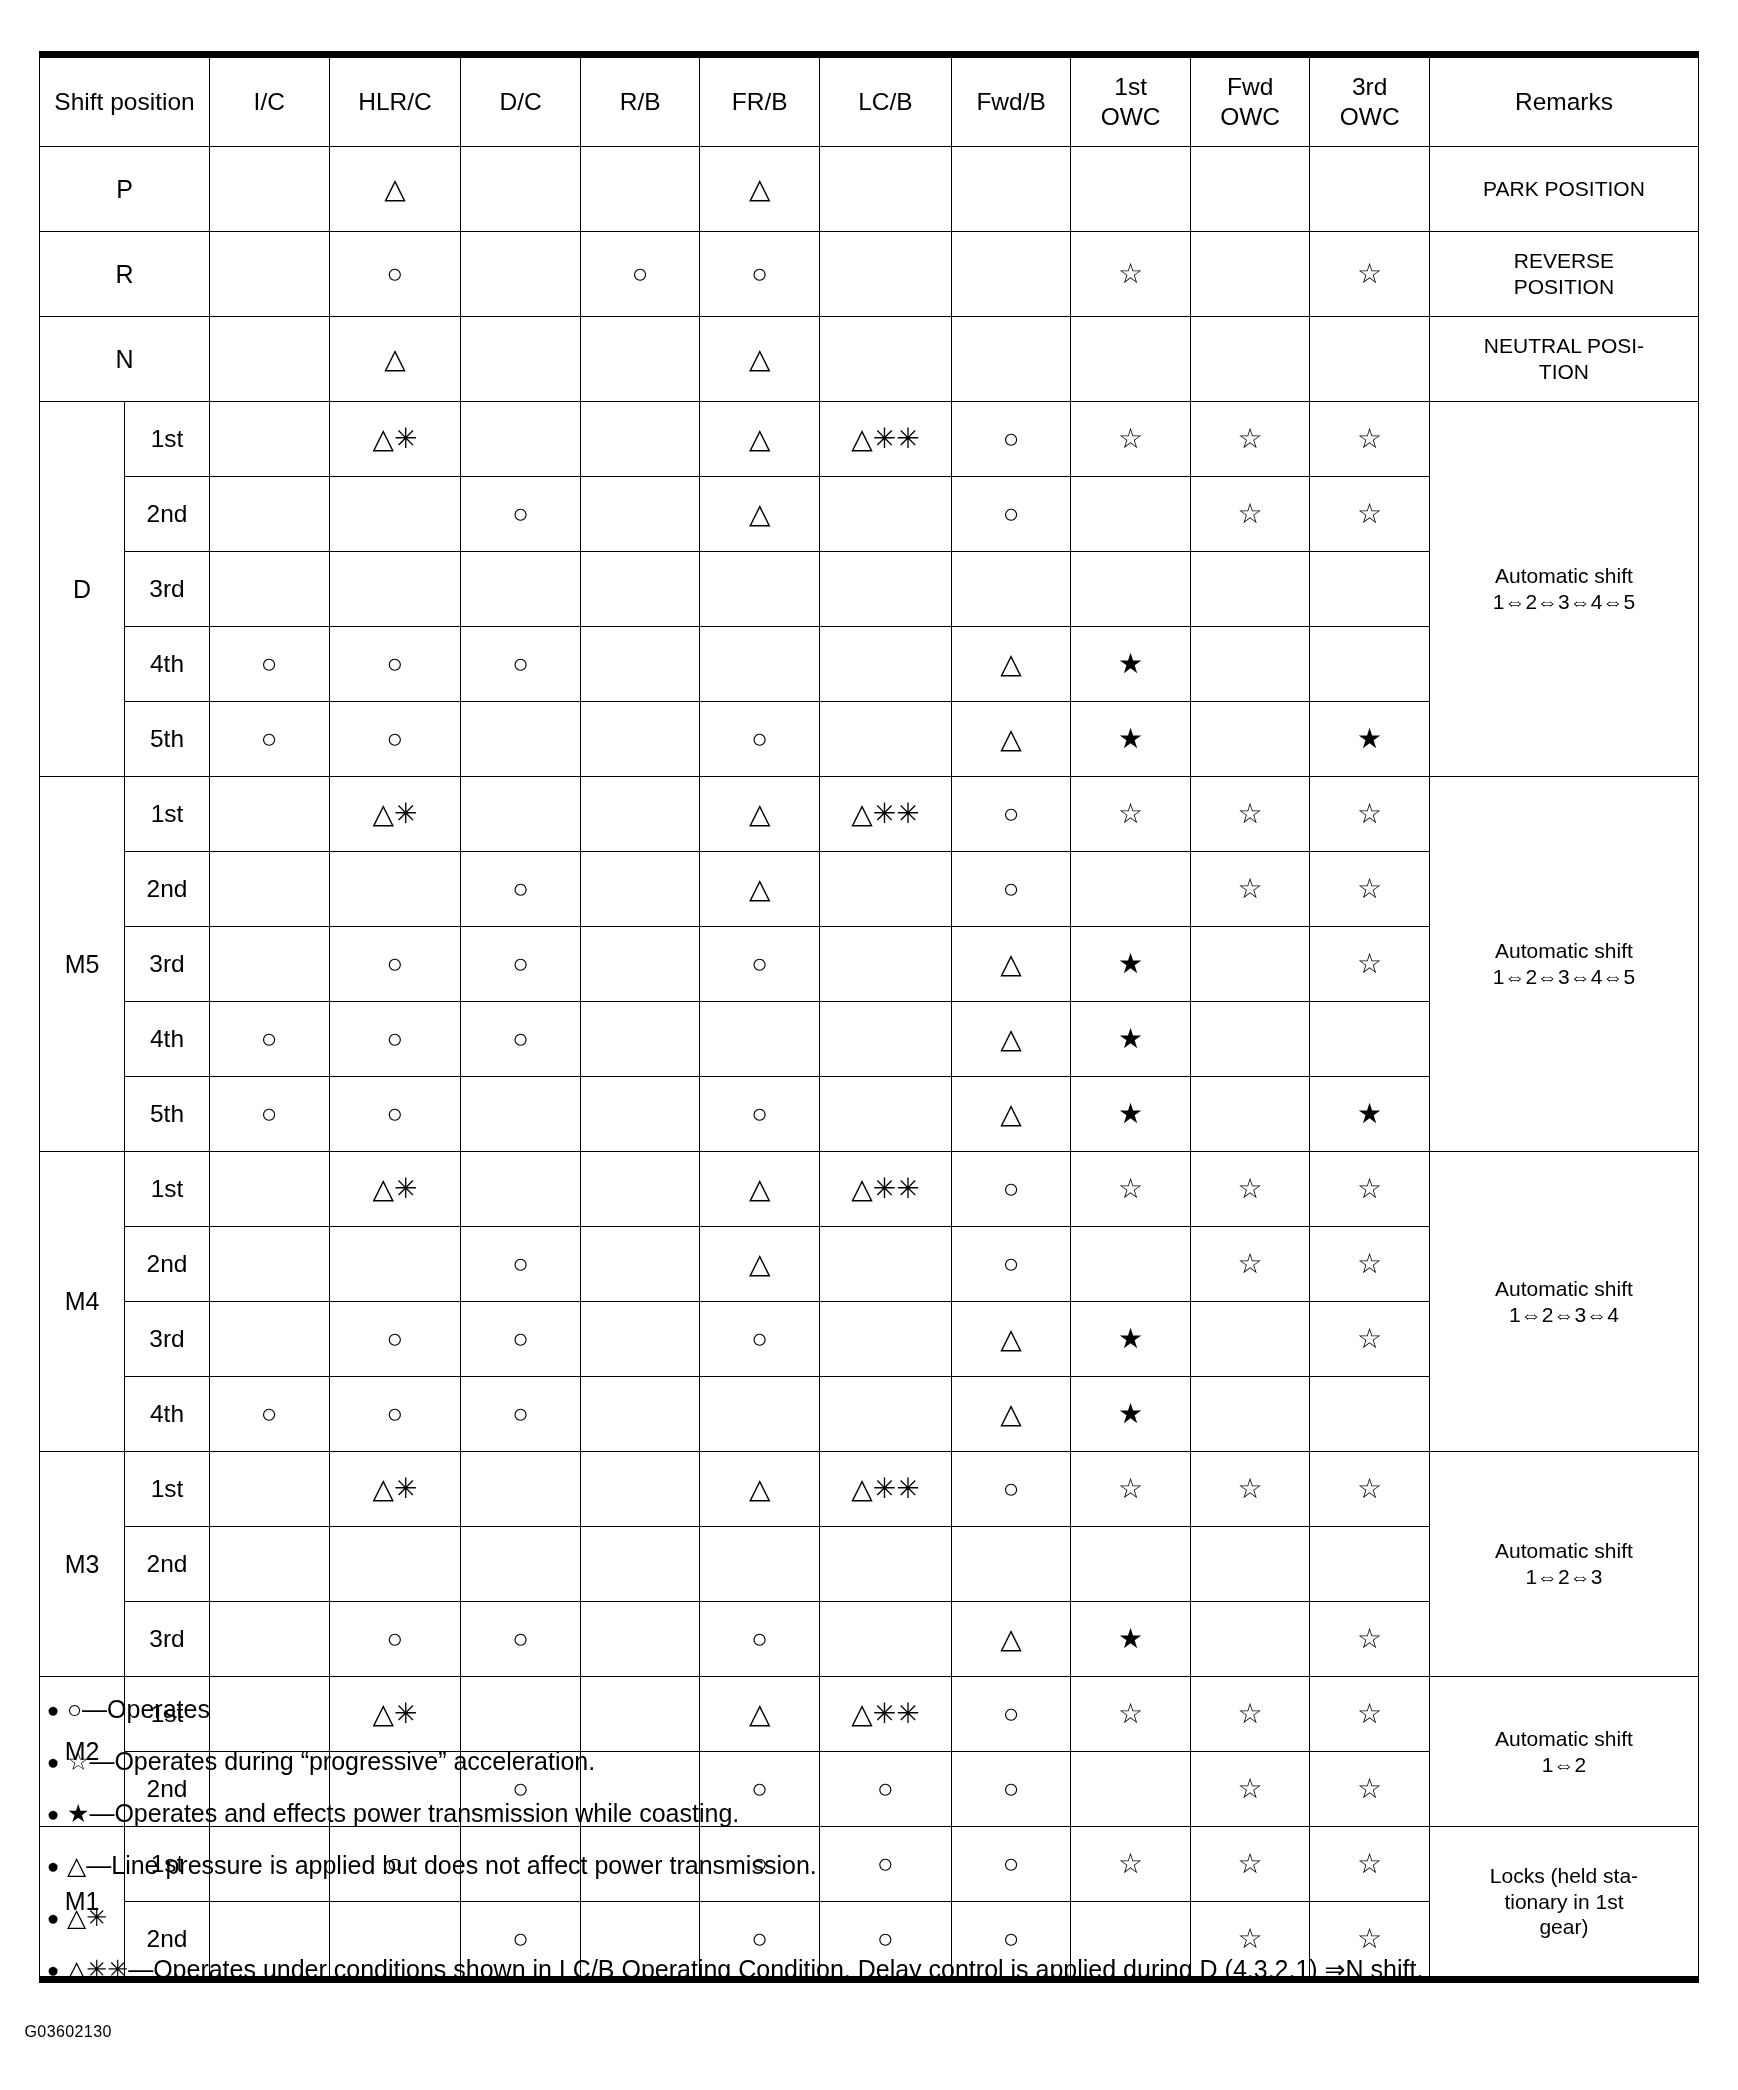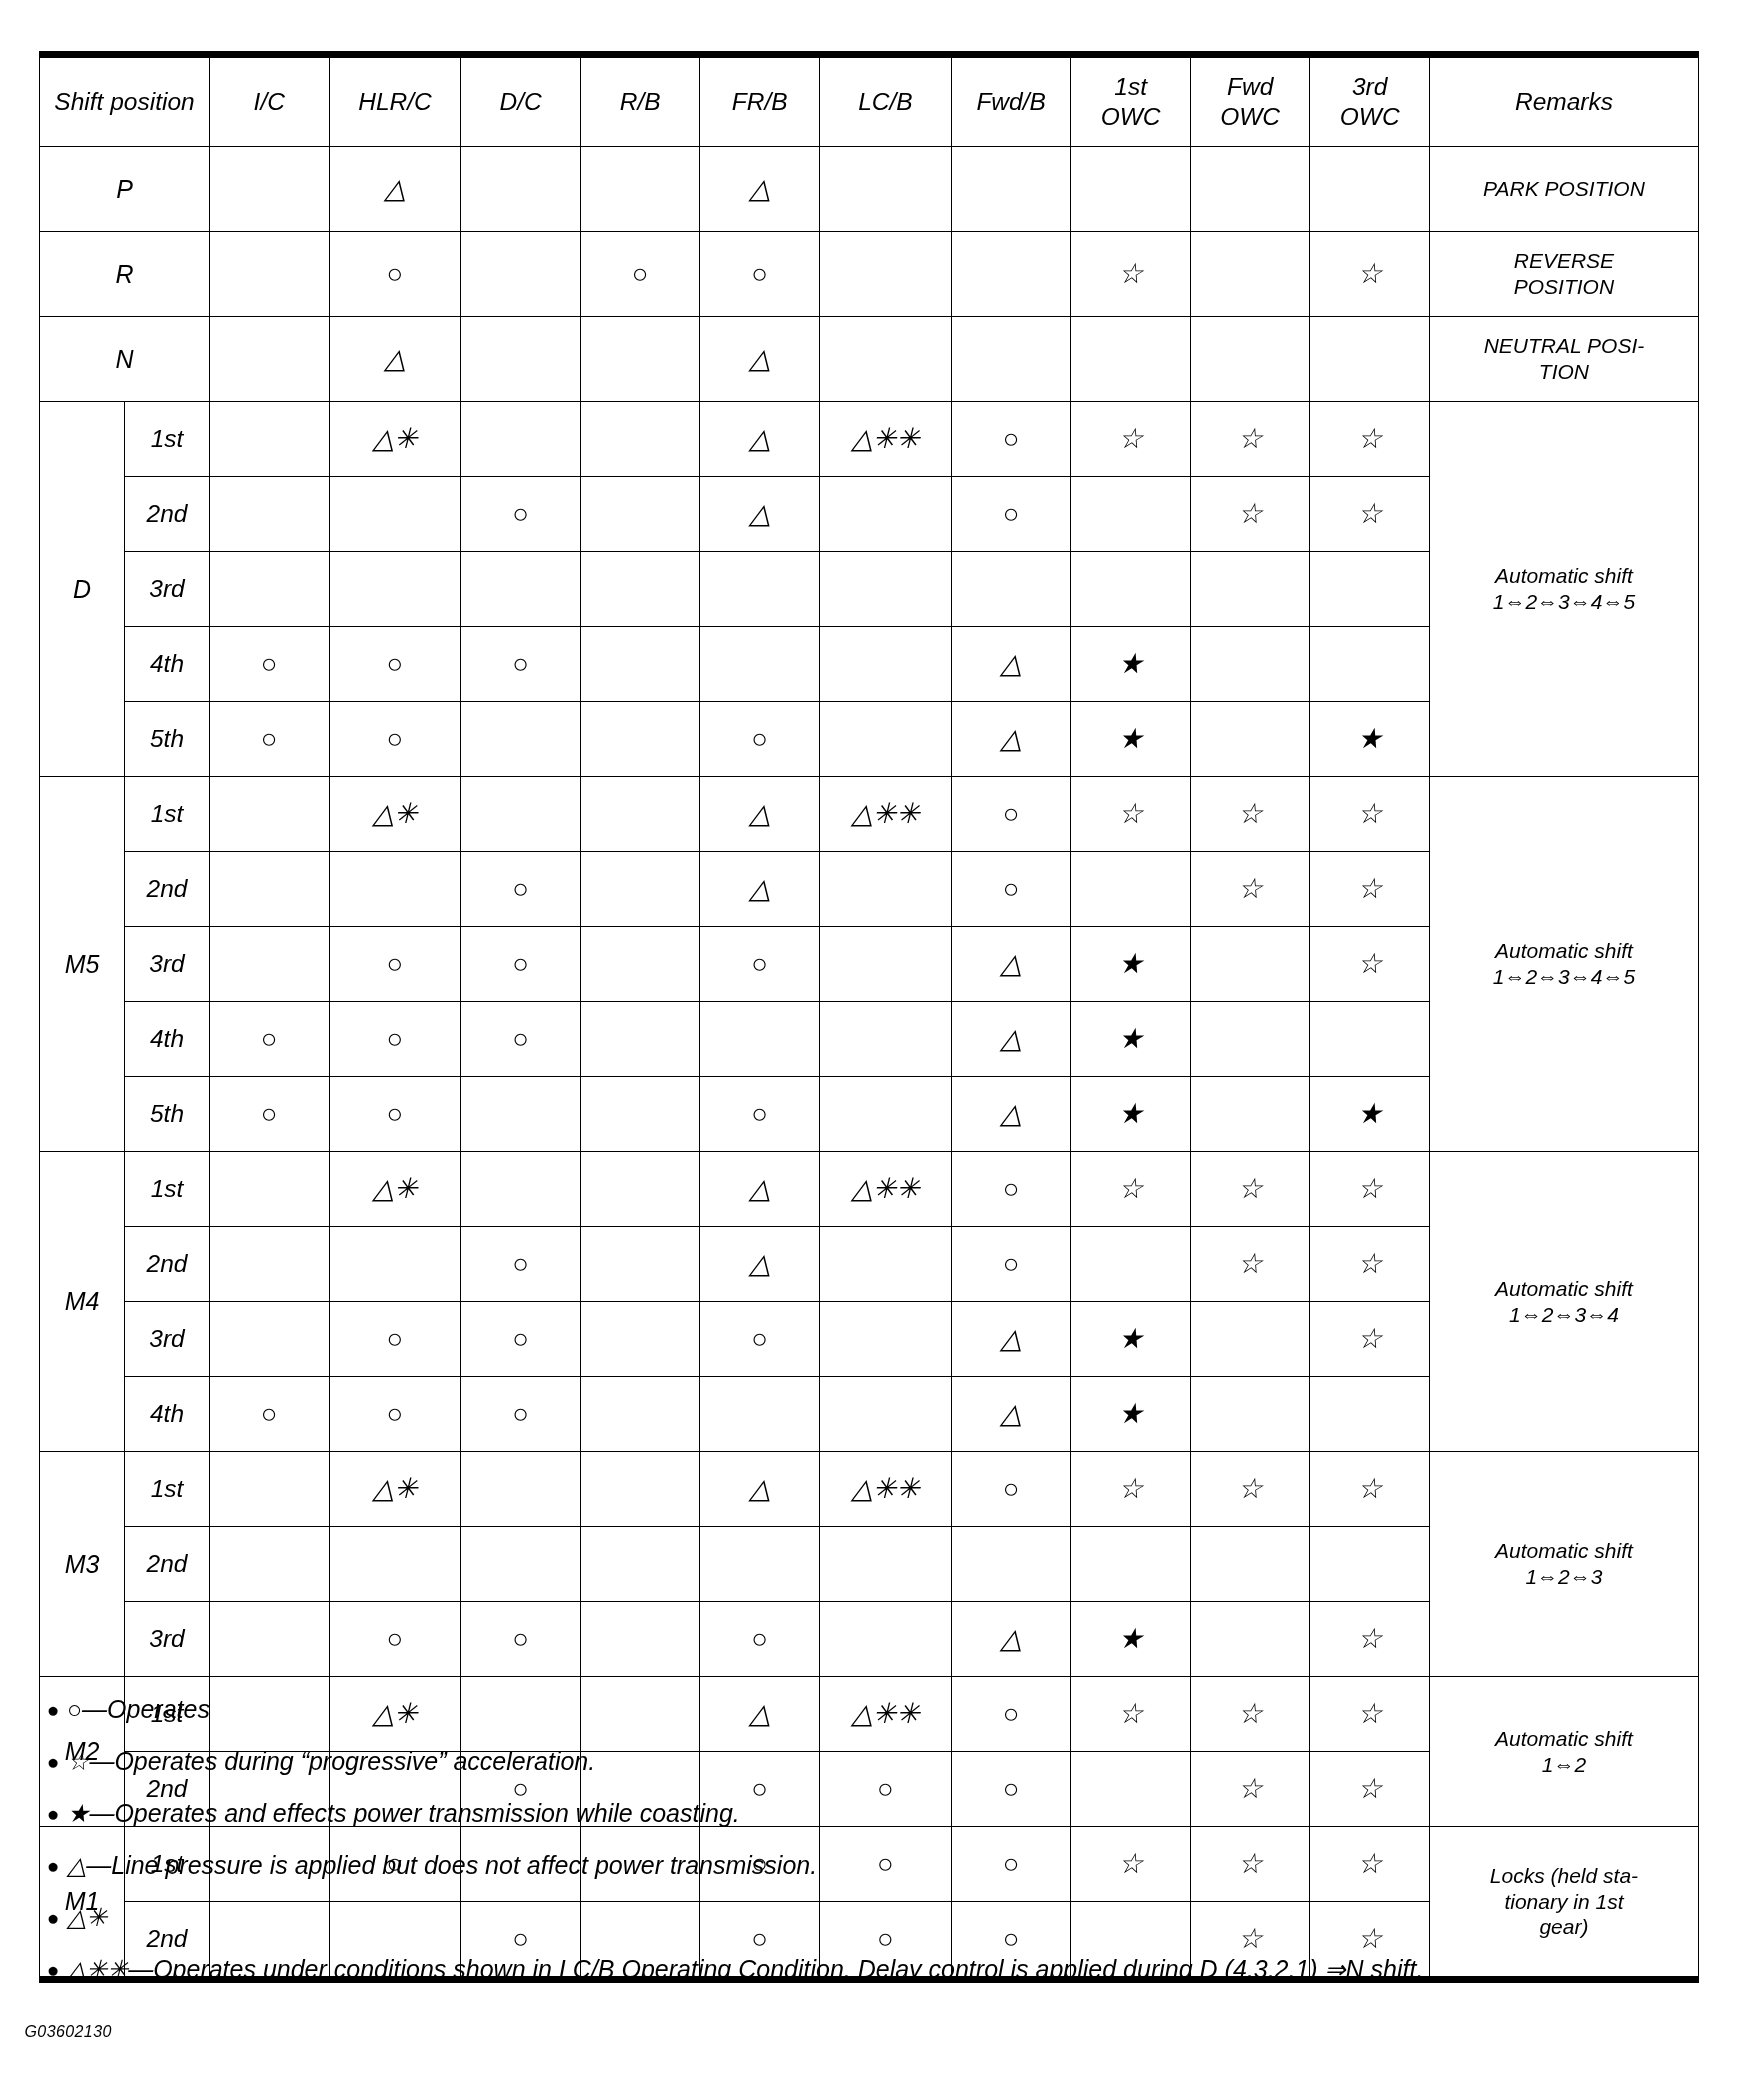--- a/index.html
+++ b/index.html
@@ -15,21 +15,20 @@
     position: relative;
     overflow: hidden;
   }
   #page {
     position: absolute;
     left: 0; top: 0;
     width: 1738px;
     height: 2091px;
     box-sizing: border-box;
     padding: 0;
-    font-style: italic;
   }
 
   
   .table-wrap {
     position: absolute;
     left: 39px;
     top: 51px;
     width: 1660px;
   }
   table.opchart {

